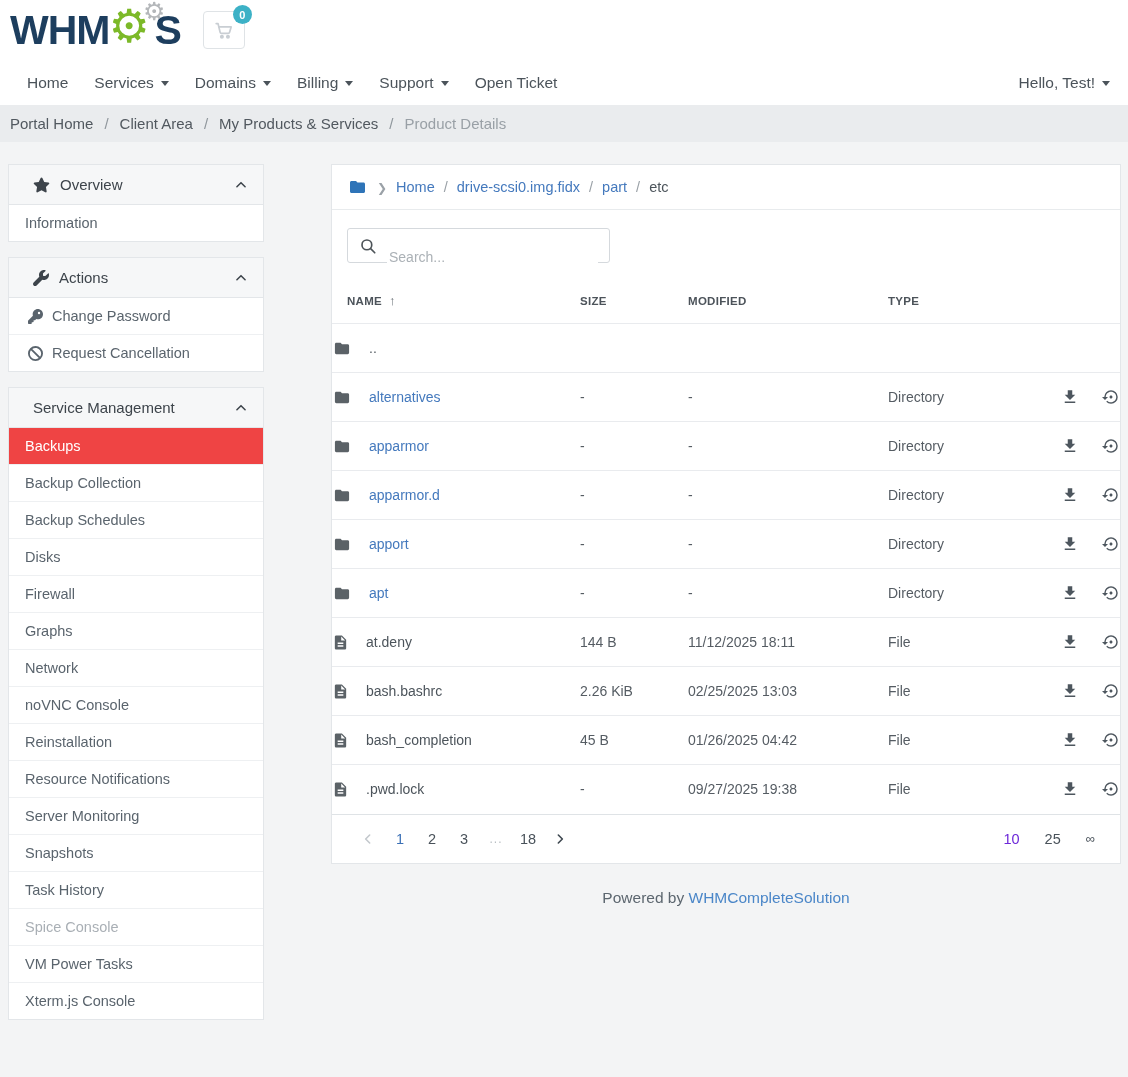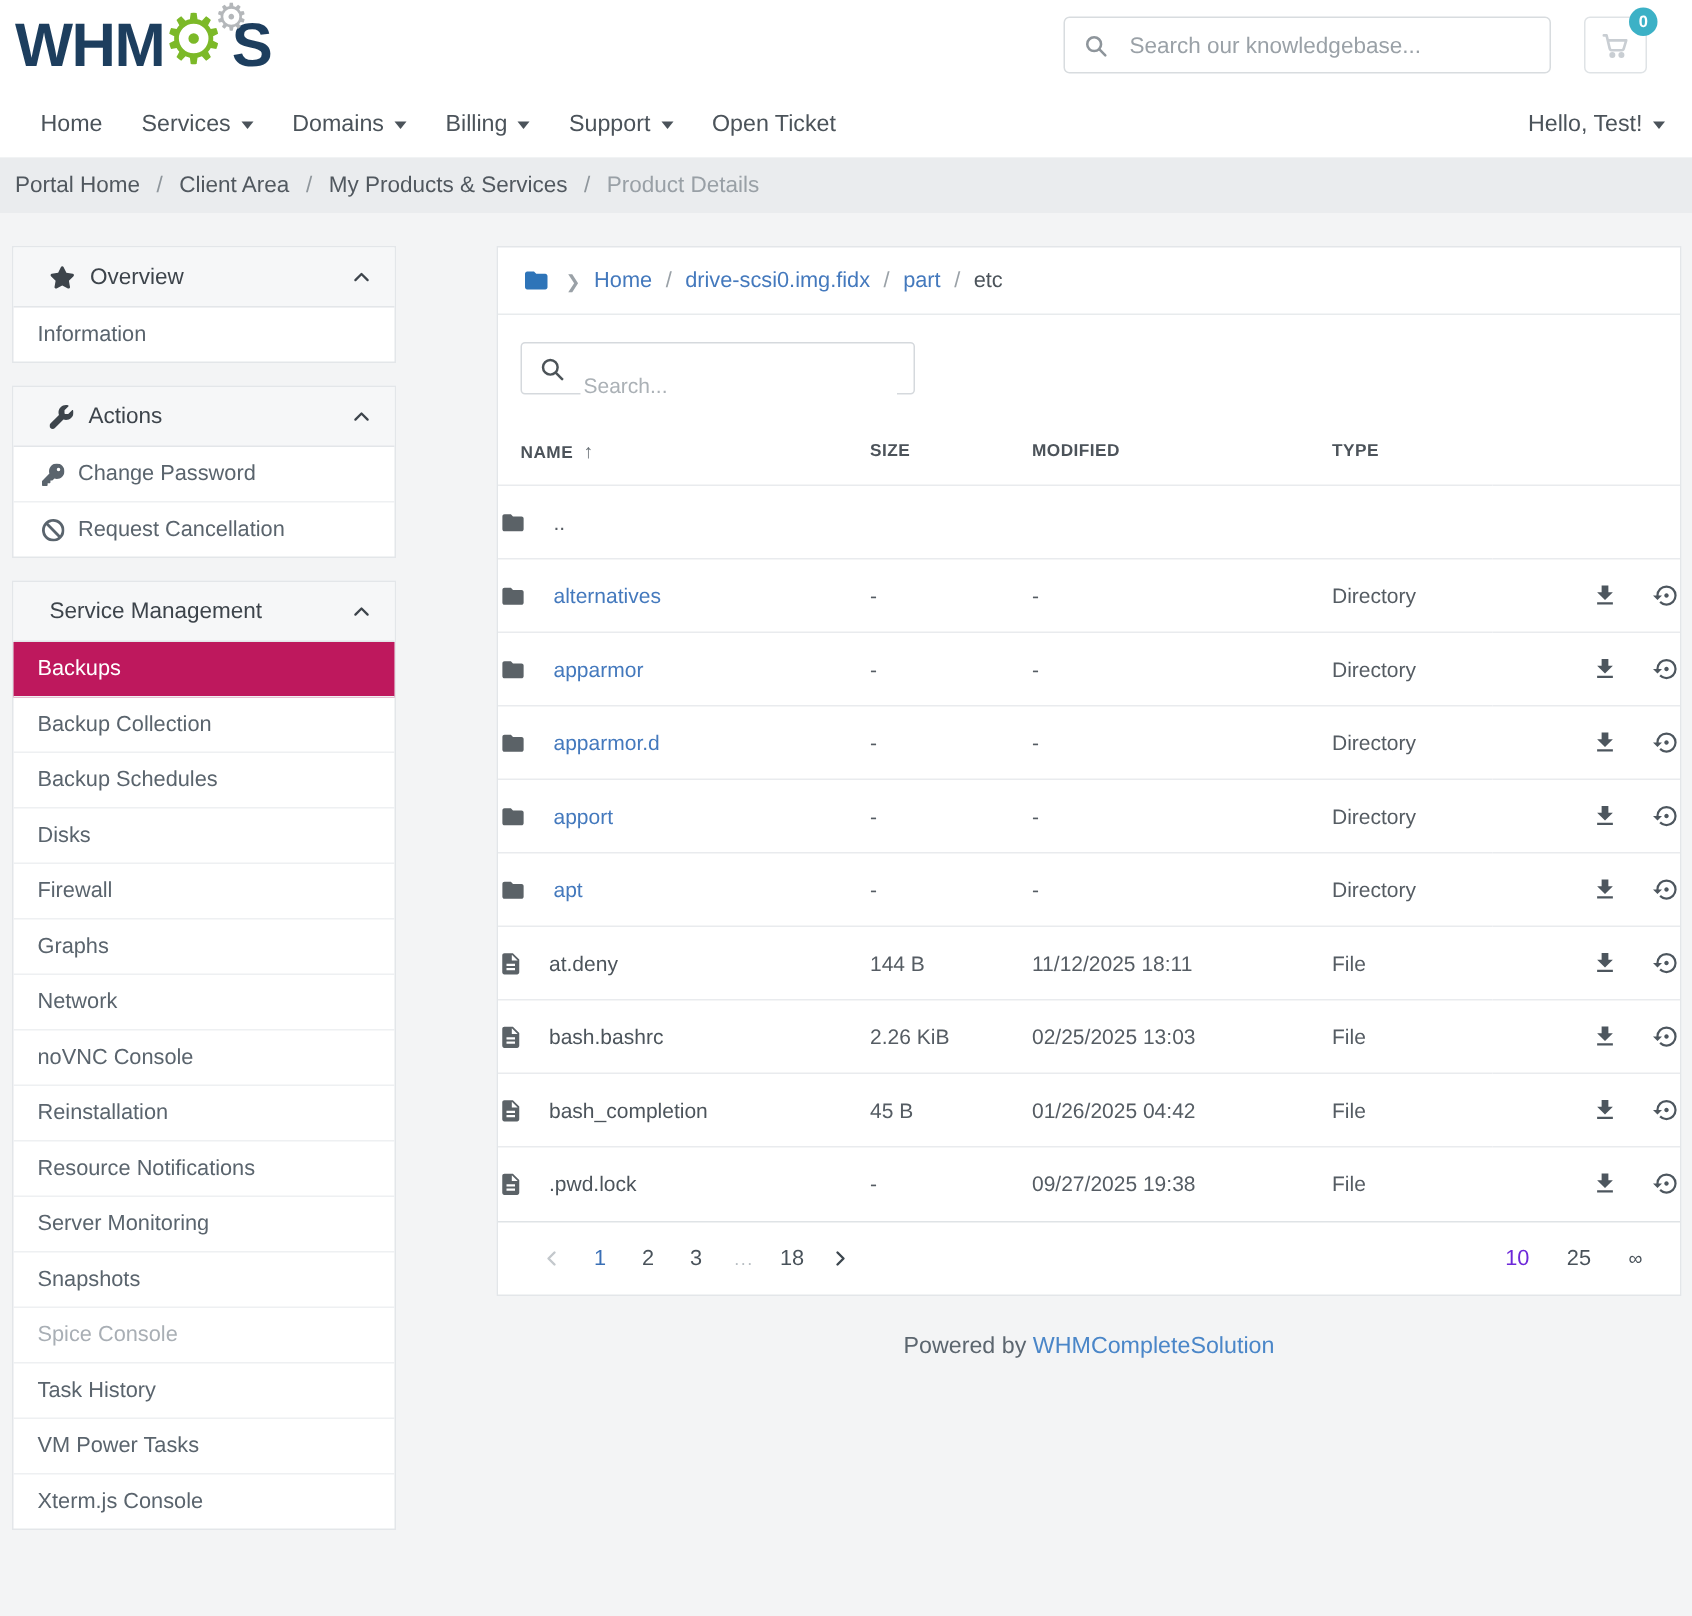--- a/index.html
+++ b/index.html
@@ -37,21 +37,21 @@
   .bc-current { color: #99a0a6; }
   .bc-link { cursor: pointer; }
   
   .content { display: flex; align-items: flex-start; padding: 22px 7px 0 8px; gap: 36px; }
   .sidebar { width: 256px; flex-shrink: 0; }
   .panel { background: #fff; border: 1px solid #e3e6e9; margin-bottom: 15px; }
   .panel-header { display: flex; align-items: center; background: #f6f7f8; border-bottom: 1px solid #e3e6e9; padding: 11px 15px 11px 24px; font-size: 15px; color: #3d444b; gap: 10px; cursor: pointer; }
   .panel-header .chev { margin-left: auto; display: flex; }
   .side-item { display: flex; align-items: center; gap: 9px; padding: 10px 15px 10px 16px; font-size: 14.5px; color: #5a646d; border-bottom: 1px solid #eef0f2; cursor: pointer; }
   .side-item:last-child { border-bottom: none; }
-  .side-item.active { background: #be185d; color: #fff; }
+  .side-item.active { background: #ef4444; color: #fff; }
   .side-item.muted { color: #a9afb5; }
   .side-item svg { flex-shrink: 0; }
   
   .main { flex: 1; margin-left: 31px; }
   .file-panel { background: #fff; border: 1px solid #e3e6e9; }
   .path-row { display: flex; align-items: center; padding: 13px 15px; gap: 9px; border-bottom: 1px solid #e8ebed; font-size: 14.5px; }
   .path-link { color: #4479bd; cursor: pointer; }
   .path-sep { color: #9aa1a7; }
   .path-current { color: #4c545b; }
   .gt { color: #9aa1a7; font-size: 12px; margin-top: 1px; }
@@ -97,27 +97,20 @@
 
 <header class="site-header">
   <div class="logo">
     <span>WHM</span>
     <span class="logo-gears">
       <span class="gear-big">⚙</span>
       <span class="gear-small">⚙</span>
     </span>
     <span>S</span>
   </div>
-  <div class="kb-search">
-    <svg width="17" height="17" viewBox="0 0 24 24" fill="none" stroke="currentColor" stroke-width="2.4" stroke-linecap="round">
-        <circle cx="10.5" cy="10.5" r="6.5"></circle>
-        <path d="M15.5 15.5L21 21"></path>
-      </svg>
-    <input type="text" placeholder="Search our knowledgebase..." style="">
-  </div>
   <div class="cart-btn">
     <svg width="22" height="22" viewBox="0 0 24 24" fill="none" stroke="#c9ced3" stroke-width="1.9" stroke-linecap="round" stroke-linejoin="round">
         <path d="M3.5 5h2l2.3 9.6a1.5 1.5 0 0 0 1.5 1.2h7.2a1.5 1.5 0 0 0 1.5-1.2L19.8 8.6H6.3"></path>
         <circle cx="9.7" cy="19.3" r="1.25" fill="#c9ced3"></circle>
         <circle cx="16.3" cy="19.3" r="1.25" fill="#c9ced3"></circle>
       </svg>
     <span class="cart-badge">0</span>
   </div>
 </header>
 
@@ -246,25 +239,25 @@
         </div>
       <div class="side-item">
           <span>Resource Notifications</span>
         </div>
       <div class="side-item">
           <span>Server Monitoring</span>
         </div>
       <div class="side-item">
           <span>Snapshots</span>
         </div>
+      <div class="side-item">
+          <span>Task History</span>
+        </div>
       <div class="side-item muted">
           <span>Spice Console</span>
-        </div>
-      <div class="side-item">
-          <span>Task History</span>
         </div>
       <div class="side-item">
           <span>VM Power Tasks</span>
         </div>
       <div class="side-item">
           <span>Xterm.js Console</span>
         </div>
     </div>
   </aside>
 

